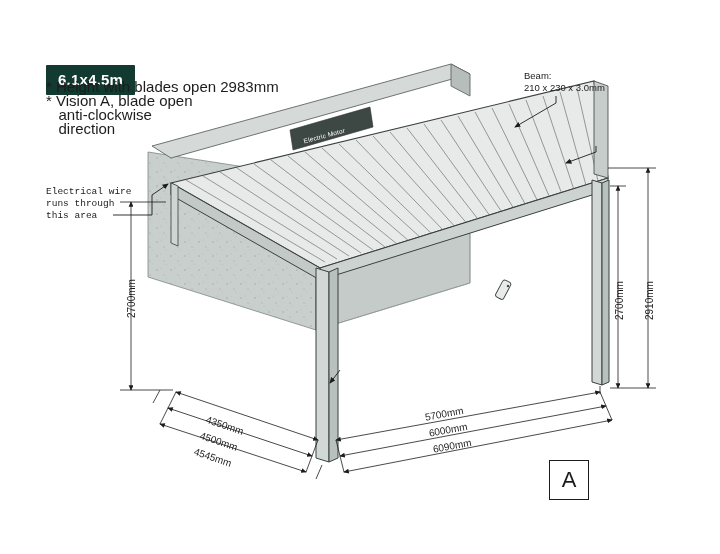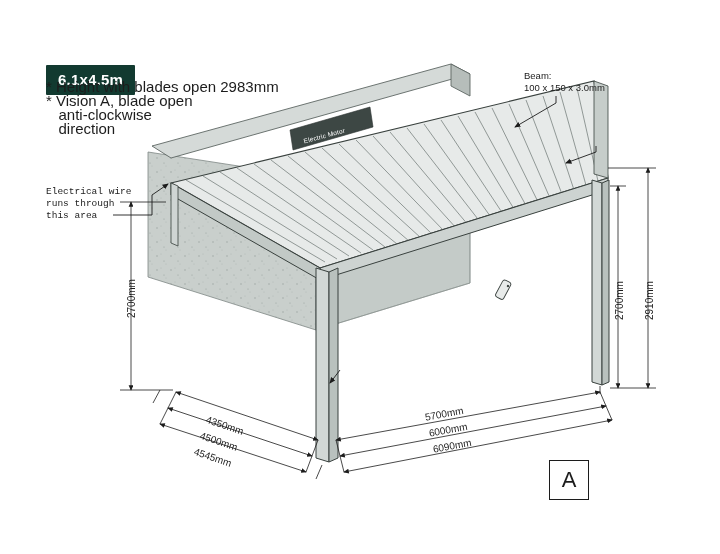--- a/index.html
+++ b/index.html
@@ -232,21 +232,21 @@
     </g>
   </svg>
 
   <div class="ttl">6.1x4.5m</div>
   <div class="note">* Height with blades open 2983mm
 * Vision A, blade open
    anti-clockwise
    direction</div>
 
   <div class="lbl" style="left:524px; top:70px;">Beam:
-100 x 150 x 3.0mm</div>
+210 x 230 x 3.0mm</div>
   <div class="lbl" style="left:46px; top:186px;font-family:Liberation Mono, monospace;">Electrical wire
 runs through
 this area</div>
   <div class="motor" style="left:303px; top:132px; transform: rotate(-15deg);">Electric Motor</div>
 
   <div class="dim rot" style="left:126px; top:318px; transform: rotate(-90deg);">2700mm</div>
   <div class="dim rot" style="left:614px; top:320px; transform: rotate(-90deg);">2700mm</div>
   <div class="dim rot" style="left:644px; top:320px; transform: rotate(-90deg);">2910mm</div>
 
   <div class="dim rot" style="left:208px; top:414px; transform: rotate(18.5deg);">4350mm</div>

